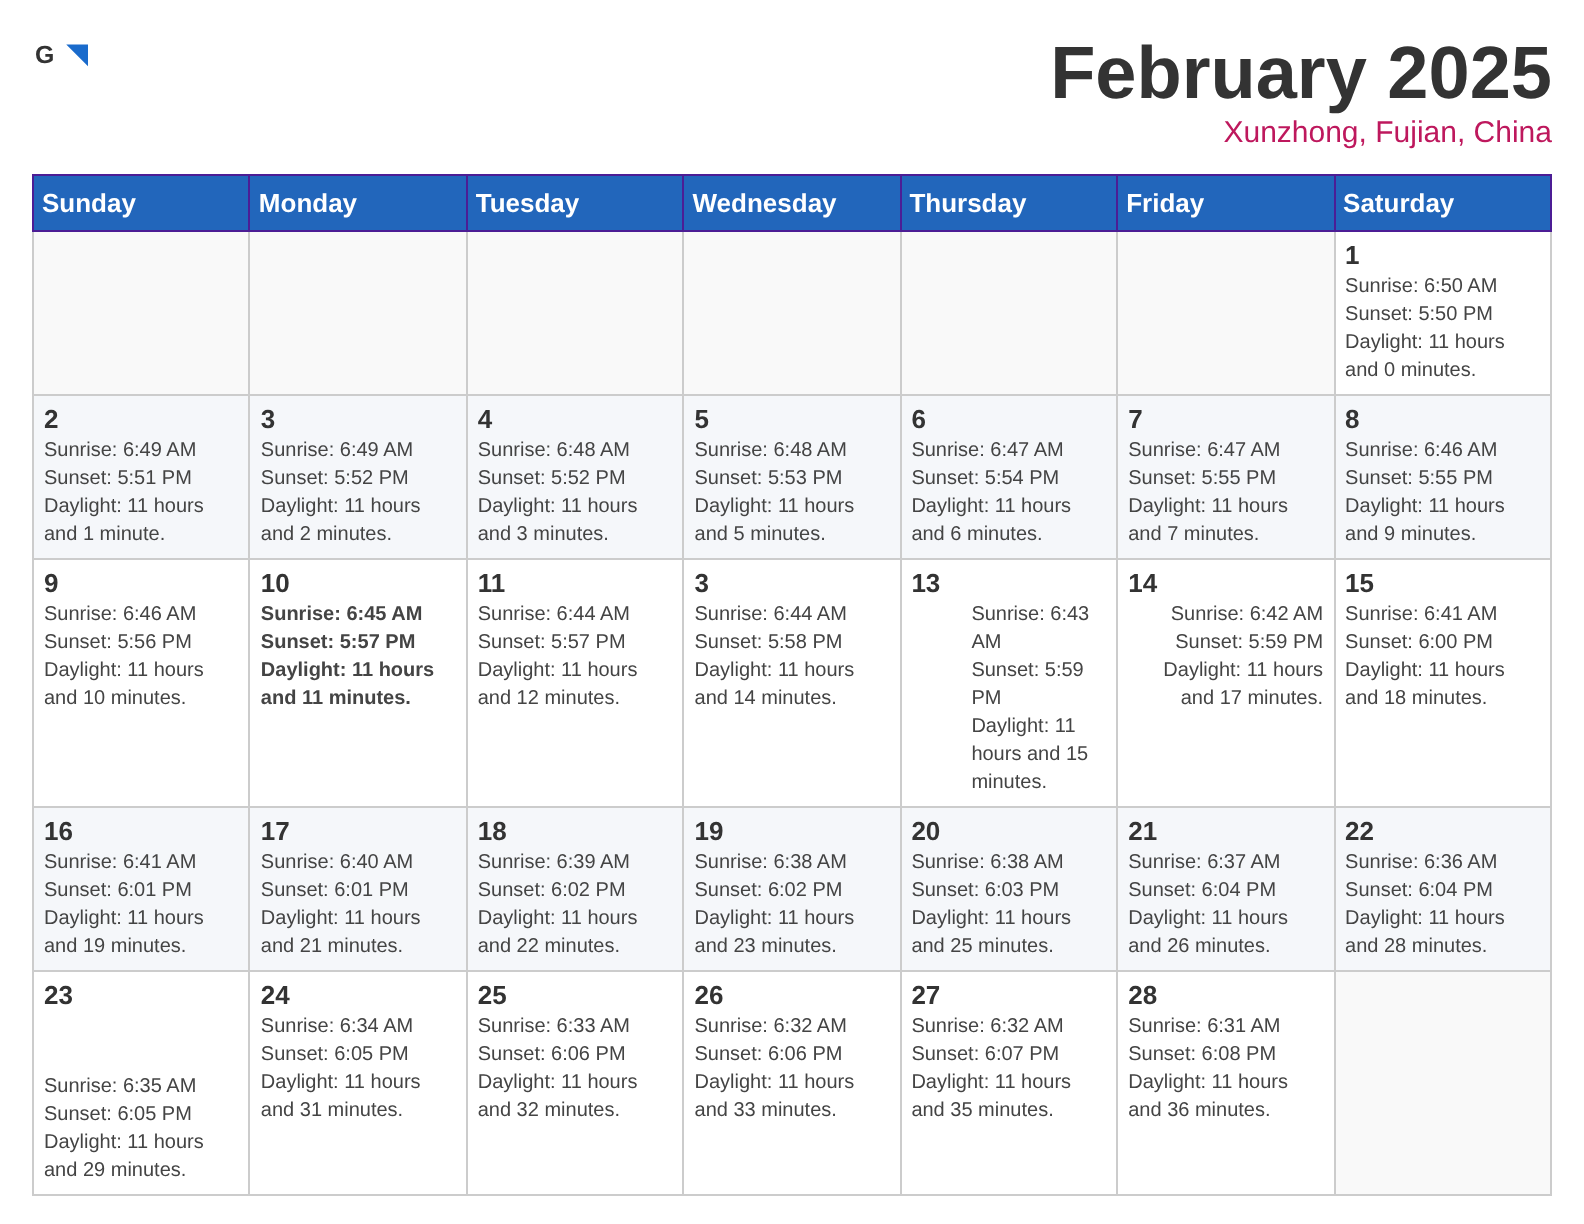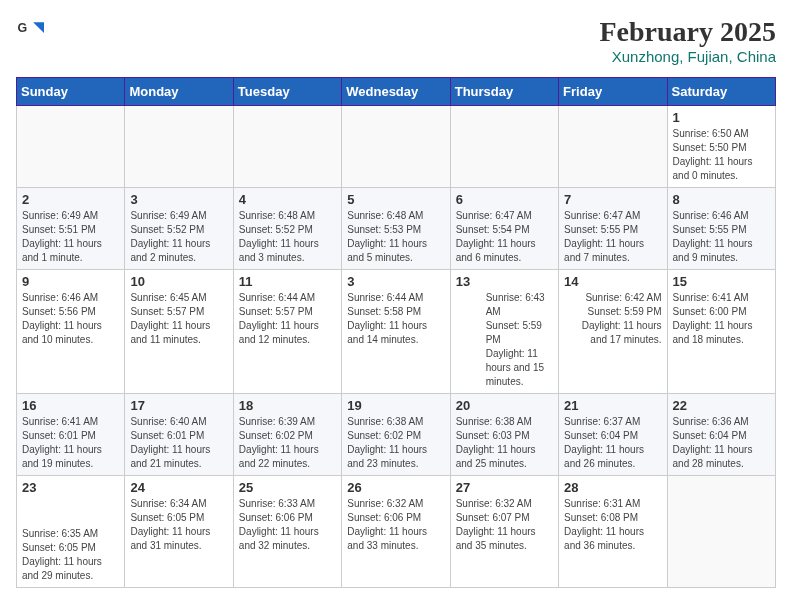--- a/index.html
+++ b/index.html
@@ -22,28 +22,27 @@
       gap: 4px;
     }
     .logo-icon {
       width: 28px;
       height: 28px;
     }
     .title-area {
       text-align: right;
     }
     .month-title {
-      font-size: 28px;
+      font-size: 37px;
       font-weight: bold;
       color: #333;
-      font-family: Liberation Serif, serif;
     }
     .location-title {
       font-size: 15px;
-      color: #0f766e;
+      color: #be185d;
     }
     .calendar {
       width: 100%;
       border-collapse: collapse;
       border: 1px solid #ccc;
     }
     .calendar th {
       background: #2266bb;
       color: #fff;
       font-size: 13px;
@@ -172,21 +171,21 @@
       </tr>
       <tr>
         <td>
           <span class="day-number">9</span>
           <div class="day-info" style="white-space: pre-line;">Sunrise: 6:46 AM
 Sunset: 5:56 PM
 Daylight: 11 hours and 10 minutes.</div>
         </td>
         <td>
           <span class="day-number">10</span>
-          <div class="day-info" style="white-space: pre-line;">Sunrise: 6:45 AM
+          <div class="day-info" style="white-space: pre-line; font-weight: bold;">Sunrise: 6:45 AM
 Sunset: 5:57 PM
 Daylight: 11 hours and 11 minutes.</div>
         </td>
         <td>
           <span class="day-number">11</span>
           <div class="day-info" style="white-space: pre-line;">Sunrise: 6:44 AM
 Sunset: 5:57 PM
 Daylight: 11 hours and 12 minutes.</div>
         </td>
         <td>

